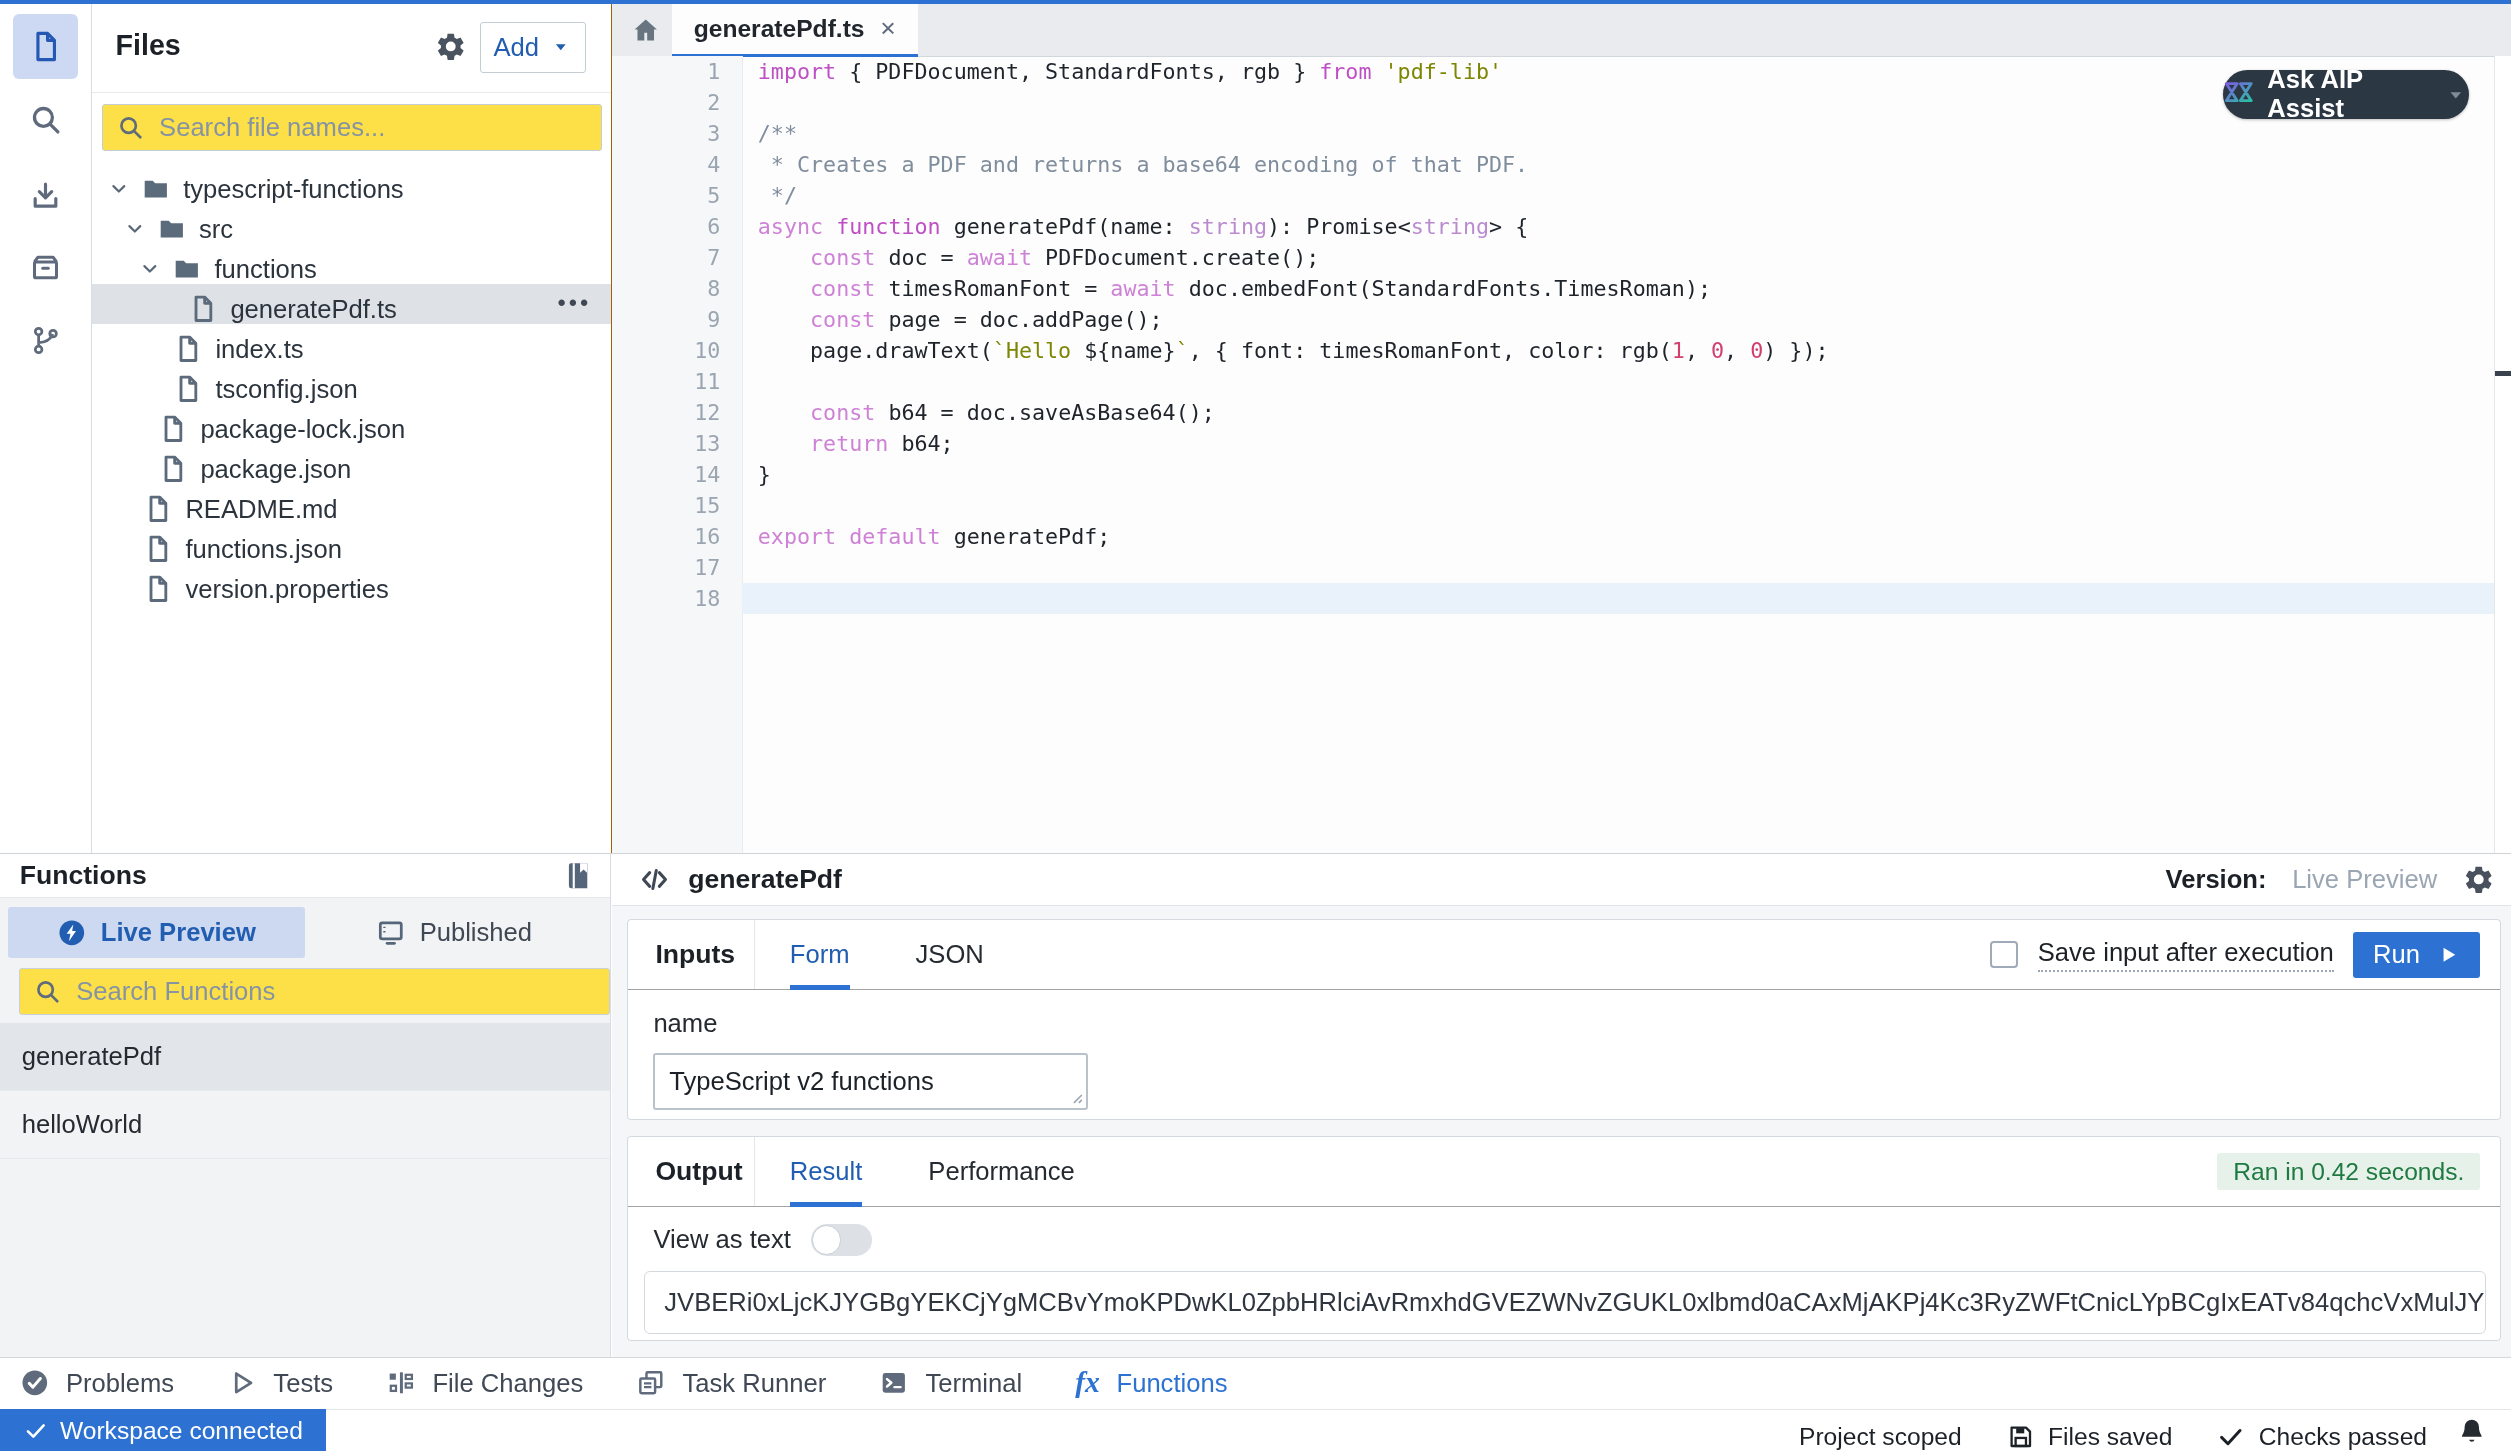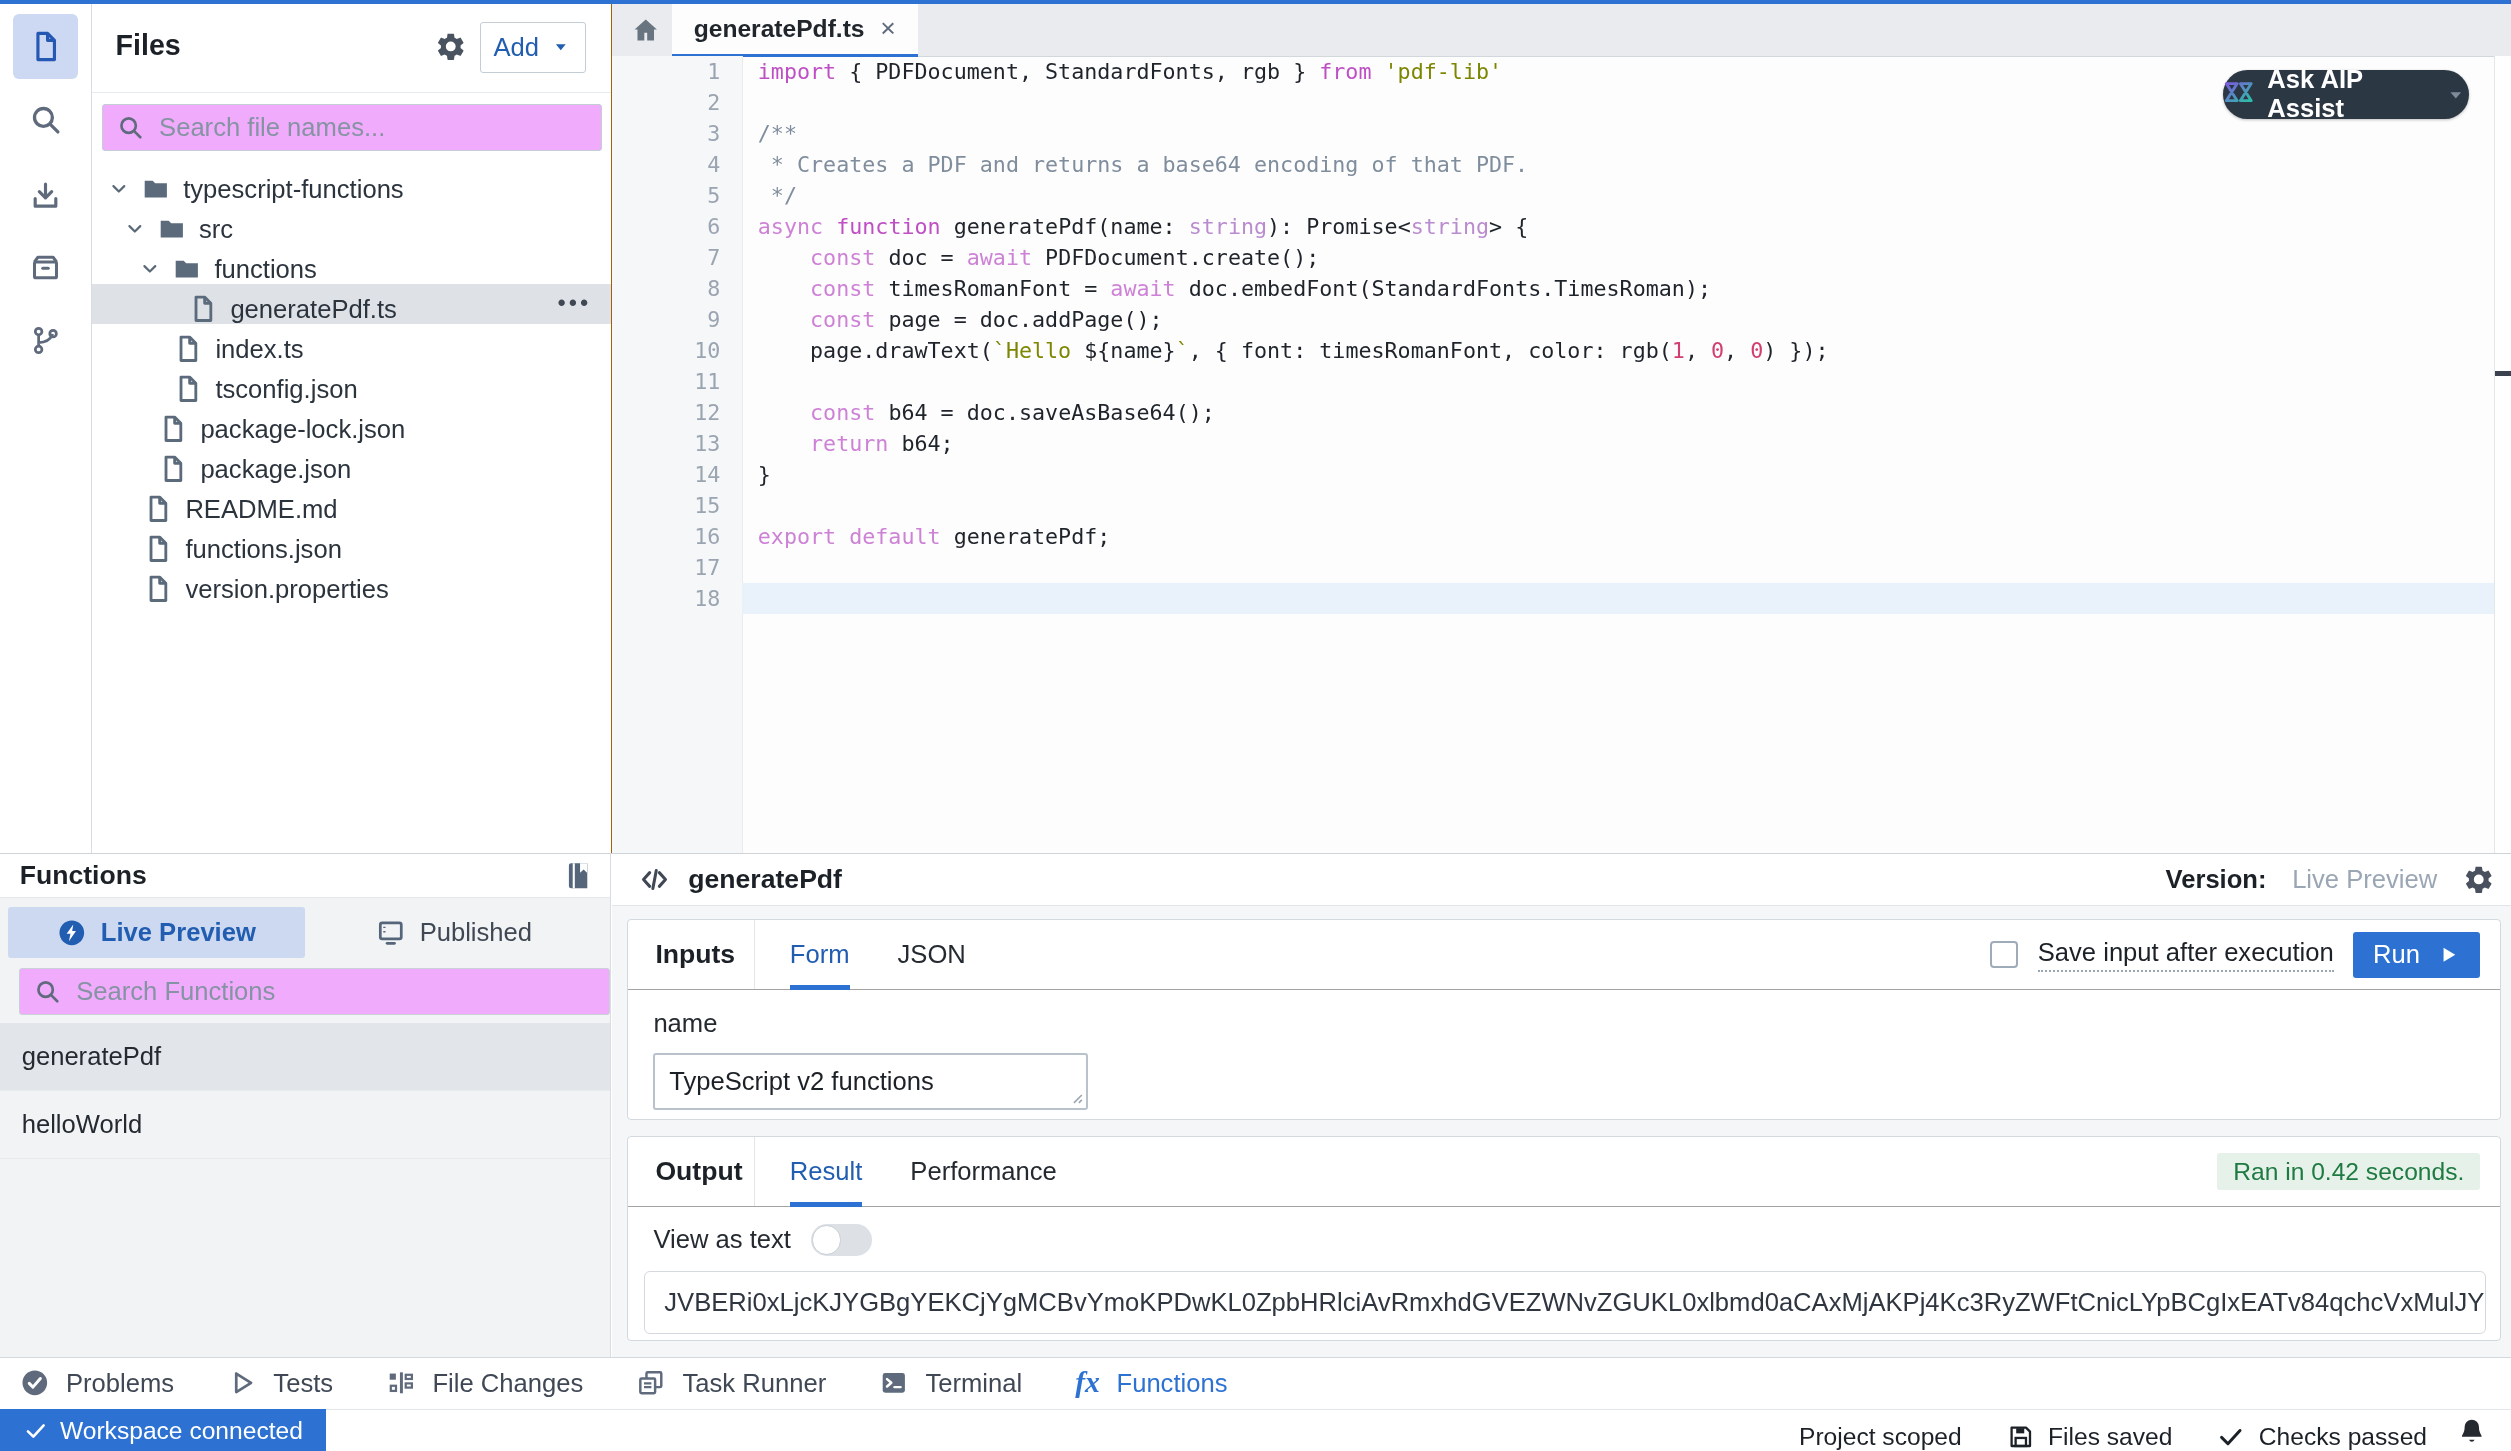--- a/index.html
+++ b/index.html
@@ -13,21 +13,21 @@
   .rail-item{position:absolute;left:12.8px;width:65px;height:65px;display:flex;align-items:center;justify-content:center;
              color:#5f6b7c;border-radius:5.9px;cursor:pointer;}
   .rail-item.selected{background:#cdd9f2;color:#2458b3;}
   
   .files{position:absolute;left:92px;top:3.9px;width:519px;height:849px;background:#fff;border-right:4px solid #a16207;}
   .files-header{position:relative;height:88px;border-bottom:1px solid #e8ebee;}
   .files-title{position:absolute;left:23.6px;top:25.6px;font-size:28.6px;font-weight:700;color:#1c2127;}
   .files-gear{position:absolute;left:343px;top:27.6px;color:#4a5360;}
   .add-btn{position:absolute;left:388px;top:17.7px;width:104px;height:49px;border:1px solid #c4ccd4;border-radius:3px;
            background:#fff;display:flex;align-items:center;justify-content:center;gap:9.9px;color:#215db0;font-size:25.6px;cursor:pointer;}
-  .search-box{display:flex;align-items:center;gap:13.8px;background:#f0abfc;border:1px solid #c4ccd4;border-radius:3px;color:#5f6b7c;padding:0 13.8px;}
+  .search-box{display:flex;align-items:center;gap:13.8px;background:#fde047;border:1px solid #c4ccd4;border-radius:3px;color:#5f6b7c;padding:0 13.8px;}
   .search-box input{border:none;outline:none;flex:1;font-size:25.6px;font-family:"Liberation Sans",sans-serif;color:#39434e;background:transparent;}
   .search-box input::placeholder{color:#8593a3;}
   .files-search{position:absolute;left:9.9px;top:100px;width:471px;height:45px;}
   .tree{position:absolute;left:0;top:160px;right:0;}
   .tree-row{position:relative;height:40px;display:flex;align-items:flex-end;font-size:25.6px;color:#2b333d;cursor:pointer;}
   .tree-row.selected{background:#dee2e7;}
   .chev{width:33px;height:29.6px;display:flex;align-items:center;color:#5a6878;flex:none;}
   .t-icon{width:29.6px;height:29.6px;color:#5c6b7c;margin-right:12.8px;flex:none;}
   .dots{position:absolute;right:19.7px;top:0;height:40px;display:flex;align-items:center;color:#404854;font-size:23.6px;letter-spacing:3px;cursor:pointer;}
   
@@ -74,21 +74,21 @@
   .runner-right{position:absolute;right:17.7px;top:0;height:51px;display:flex;align-items:center;gap:25.6px;}
   .version-label{font-size:25.6px;font-weight:700;color:#1c2127;}
   .version-value{font-size:25.6px;color:#9aa6b4;}
   .runner-gear{color:#48515d;cursor:pointer;}
   .card{position:absolute;background:#fff;border:1px solid #d3d9df;border-radius:3.9px;box-sizing:border-box;}
   .card-inputs{left:14.8px;top:65px;width:1874px;height:201px;}
   .card-output{left:14.8px;top:282px;width:1874px;height:205px;}
   .card-header{position:relative;height:69px;border-bottom:1px solid #a3a3a3;display:flex;align-items:stretch;}
   .card-title{width:127px;box-sizing:border-box;padding-left:27.6px;display:flex;align-items:center;
               font-size:26.6px;font-weight:700;color:#1c2127;border-right:1px solid #e4e7ea;flex:none;}
-  .htabs{display:flex;align-items:stretch;padding-left:35px;gap:48px;}
+  .htabs{display:flex;align-items:stretch;padding-left:35px;gap:66px;}
   .htab{position:relative;display:flex;align-items:center;font-size:25.6px;color:#252a31;cursor:pointer;}
   .htab.active{color:#215db0;}
   .htab.active::after{content:"";position:absolute;left:0;right:0;bottom:-1px;height:4.9px;background:#2d72d2;}
   .hdr-right{position:absolute;right:19.7px;top:0;height:69px;display:flex;align-items:center;gap:19.7px;}
   .checkbox{width:27.6px;height:27.6px;border:2px solid #9fabb8;border-radius:3.9px;background:#fff;box-sizing:border-box;cursor:pointer;flex:none;}
   .save-label{font-size:25.6px;color:#1c2127;border-bottom:2px dotted #9aa6b2;padding-bottom:3px;cursor:pointer;}
   .run-btn{height:46px;padding:0 19.7px;background:#2d72d2;border:none;border-radius:3px;color:#fff;font-size:25.6px;
            font-family:"Liberation Sans",sans-serif;display:flex;align-items:center;gap:14.8px;cursor:pointer;}
   .field-label{position:absolute;left:25.6px;top:89px;font-size:25.6px;color:#252a31;}
   .name-area{position:absolute;left:25.6px;top:133px;width:435px;height:57px;border:2px solid #b9c2cb;border-radius:3px;box-sizing:border-box;

